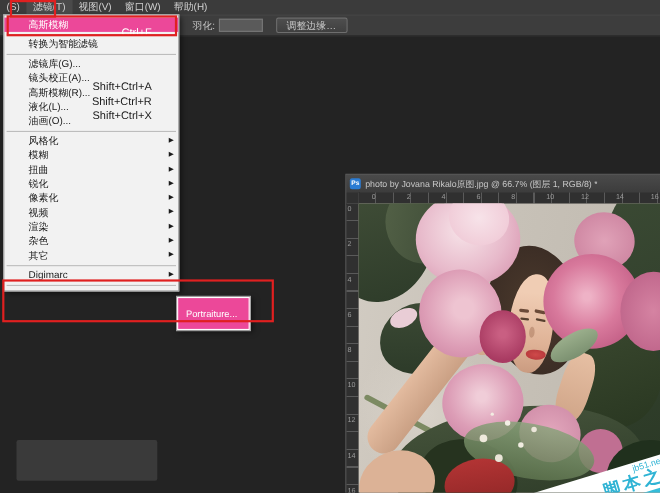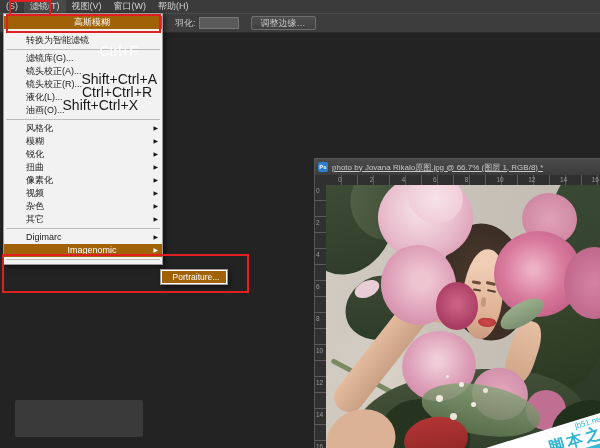--- a/index.html
+++ b/index.html
@@ -26,46 +26,46 @@
   
   .bl-panel{position:absolute;left:15px;top:400px;width:128px;height:37px;background:#3a3a3a;
             border-radius:2px;z-index:2;}
 
   
   .dropdown{position:absolute;left:3px;top:13px;width:158px;background:#f2f2f2;
             border:1px solid #9b9b9b;box-shadow:2px 2px 5px rgba(0,0,0,.55);
             padding:2px 0;z-index:30;}
   .menu-item{position:relative;height:13px;line-height:13px;font-size:9px;color:#1a1a1a;
              padding-left:22px;padding-right:4px;display:flex;align-items:center;white-space:nowrap;}
-  .menu-item.hl{background:#a16207;color:#fff;flex-direction:column;}
+  .menu-item.hl{background:#ec4899;color:#fff;}
   .mi-label{flex:0 0 auto;}
-  .mi-short{margin-left:auto;font-size:14px;padding-right:20px;margin-top:16px;}
+  .mi-short{margin-left:auto;font-size:10px;padding-right:20px;margin-top:16px;}
   .mi-arrow{position:absolute;right:4px;top:0;font-size:6px;line-height:13px;}
   .menu-sep{height:1px;background:#bdbdbd;margin:2px 2px;}
 
   
   .submenu{position:absolute;left:160px;top:269px;width:66px;background:#f2f2f2;
            border:1px solid #9b9b9b;box-shadow:2px 2px 5px rgba(0,0,0,.5);z-index:40;}
-  .submenu .menu-item{padding-left:8px;height:14px;line-height:14px;font-size:8.5px;}
+  .submenu .menu-item{padding-left:8px;height:30px;line-height:14px;font-size:8.5px;}
   .submenu .menu-item.hl{outline:1px solid #fff;outline-offset:-1px;}
 
   
   .redbox{position:absolute;border:2px solid #e02020;z-index:50;pointer-events:none;}
   .rb-menu{left:9px;top:0;width:38px;height:12px;}
   .rb-first{left:6px;top:14px;width:151px;height:15px;}
   .rb-imagenomic{left:2px;top:254px;width:243px;height:35px;}
 
   
   .docwin{position:absolute;left:314px;top:158px;width:290px;height:295px;background:#3e3e3e;
           border:1px solid #585858;z-index:5;}
   .titlebar{position:absolute;left:0;top:0;right:0;height:16px;
             background:linear-gradient(#4a4a4a,#3c3c3c);display:flex;align-items:center;}
   .ps-icon{width:10px;height:10px;margin:0 4px 0 3px;background:#2b7cd3;border-radius:2px;
            color:#fff;font-size:6px;font-weight:bold;line-height:10px;text-align:center;}
-  .doc-title{font-size:8px;color:#c9c9c9;white-space:nowrap;overflow:hidden;text-decoration:underline;}
+  .doc-title{font-size:8px;color:#c9c9c9;white-space:nowrap;overflow:hidden;}
   .ruler-corner{position:absolute;left:0;top:16px;width:11px;height:10px;background:#303030;
                 border-right:1px solid #222;border-bottom:1px solid #222;}
   .ruler-h{position:absolute;left:11px;top:16px;right:0;height:10px;background:#303030;
            border-bottom:1px solid #222;overflow:hidden;
            background-image:repeating-linear-gradient(90deg,transparent 0 15px,#5a5a5a 15px 16px);}
   .ruler-h span{position:absolute;top:1px;font-size:6.5px;color:#9a9a9a;}
   .ruler-v{position:absolute;left:0;top:26px;width:11px;bottom:0;background:#303030;
            border-right:1px solid #222;overflow:hidden;
            background-image:repeating-linear-gradient(180deg,transparent 0 15px,#5a5a5a 15px 16px);}
   .ruler-v span{position:absolute;left:1px;font-size:6.5px;color:#9a9a9a;}
@@ -189,70 +189,70 @@
       </div>
       <div class="menu-sep"></div>
       <div class="menu-item">
         <span class="mi-label">滤镜库(G)...</span>
       </div>
       <div class="menu-item">
         <span class="mi-label">镜头校正(A)...</span>
         <span class="mi-short">Shift+Ctrl+A</span>
       </div>
       <div class="menu-item">
-        <span class="mi-label">镜头校正(R)...</span>
-        <span class="mi-short">Ctrl+Ctrl+R</span>
+        <span class="mi-label">高斯模糊(R)...</span>
+        <span class="mi-short">Shift+Ctrl+R</span>
       </div>
       <div class="menu-item">
         <span class="mi-label">液化(L)...</span>
         <span class="mi-short">Shift+Ctrl+X</span>
       </div>
       <div class="menu-item">
         <span class="mi-label">油画(O)...</span>
       </div>
       <div class="menu-sep"></div>
       <div class="menu-item">
         <span class="mi-label">风格化</span>
         <span class="mi-arrow">▶</span>
       </div>
       <div class="menu-item">
         <span class="mi-label">模糊</span>
         <span class="mi-arrow">▶</span>
       </div>
       <div class="menu-item">
+        <span class="mi-label">扭曲</span>
+        <span class="mi-arrow">▶</span>
+      </div>
+      <div class="menu-item">
         <span class="mi-label">锐化</span>
         <span class="mi-arrow">▶</span>
       </div>
       <div class="menu-item">
-        <span class="mi-label">扭曲</span>
-        <span class="mi-arrow">▶</span>
-      </div>
-      <div class="menu-item">
         <span class="mi-label">像素化</span>
         <span class="mi-arrow">▶</span>
       </div>
       <div class="menu-item">
         <span class="mi-label">视频</span>
         <span class="mi-arrow">▶</span>
       </div>
       <div class="menu-item">
+        <span class="mi-label">渲染</span>
+        <span class="mi-arrow">▶</span>
+      </div>
+      <div class="menu-item">
         <span class="mi-label">杂色</span>
         <span class="mi-arrow">▶</span>
       </div>
       <div class="menu-item">
         <span class="mi-label">其它</span>
         <span class="mi-arrow">▶</span>
       </div>
       <div class="menu-sep"></div>
       <div class="menu-item">
         <span class="mi-label">Digimarc</span>
-        <span class="mi-arrow">▶</span>
-      </div>
-      <div class="menu-item hl">
-        <span class="mi-label">Imagenomic</span>
         <span class="mi-arrow">▶</span>
       </div>
       <div class="menu-sep"></div>
     </div>
 
   <div class="submenu">
       <div class="menu-item hl">
         <span class="mi-label">Portraiture...</span>
       </div>
     </div>

